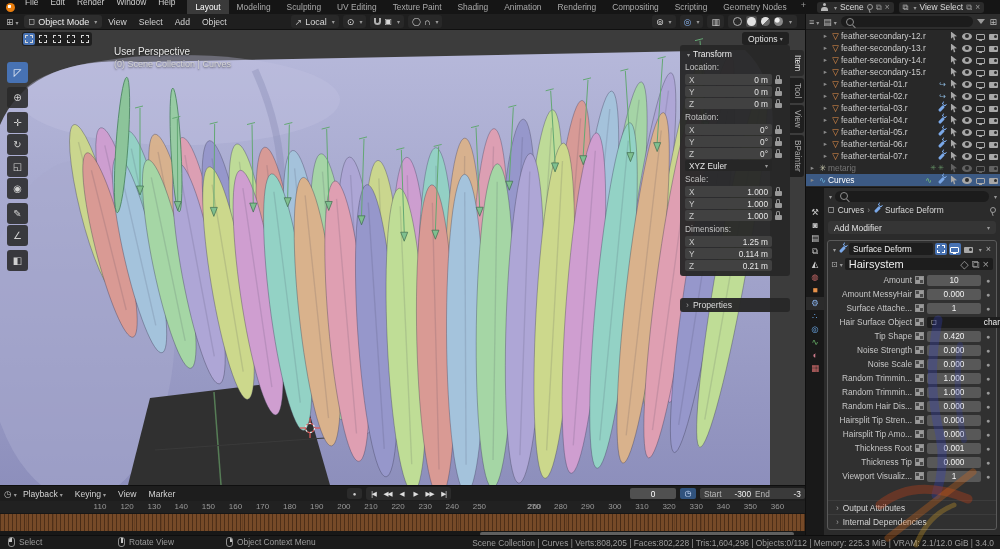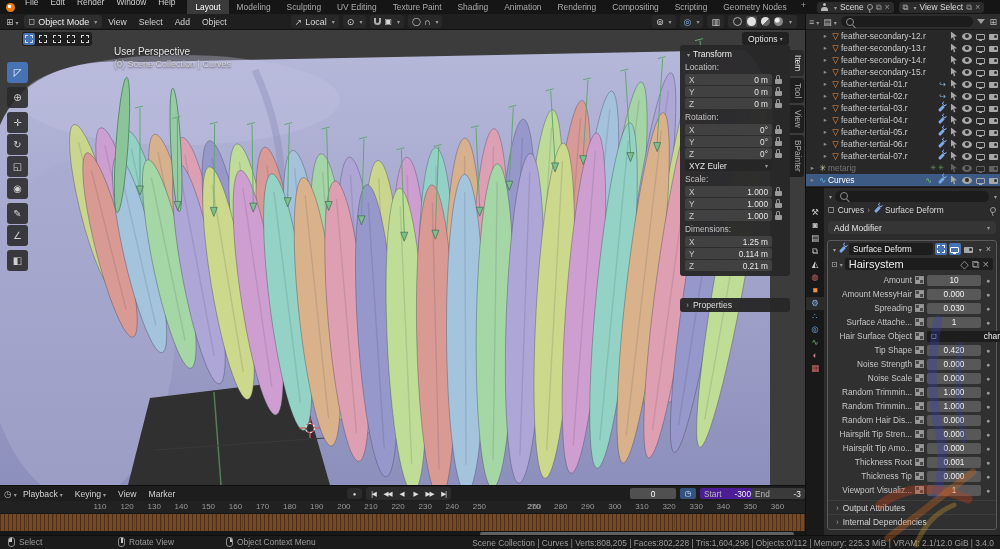--- a/index.html
+++ b/index.html
@@ -126,21 +126,21 @@
   
   #timeline{position:absolute;left:0;top:485px;width:805px;height:50px;background:#1d1d1d;border-top:1px solid #0f0f0f;box-sizing:border-box}
   #tl-head{position:relative;height:15px;display:flex;align-items:center}
   .tl-menu{padding:0 6px;color:#d4d4d4;font-size:8.6px}
   #transport{position:absolute;left:366px;top:1px;display:flex;gap:1px;background:#2b2b2b;border-radius:3px;padding:1px}
   .tr-btn{width:13px;height:11px;display:flex;align-items:center;justify-content:center;font-size:6.5px;color:#e0e0e0;letter-spacing:-1px}
   #rec-btn{position:absolute;left:347px;top:2px;width:15px;height:11px;background:#2b2b2b;border-radius:3px;display:flex;align-items:center;justify-content:center;color:#cfcfcf;font-size:6px}
   .tl-field{position:absolute;top:2px;height:11px;border-radius:2px;display:flex;align-items:center;justify-content:center;font-size:8.3px}
   #frame-field{left:630px;width:46px;background:#505050;color:#fff}
   #autokey{left:680px;width:16px;background:#31537e;color:#cfe0ff;font-size:8px}
-  #start-field{left:700px;width:47px;background:#4c1d95;justify-content:space-between;padding:0 4px}
+  #start-field{left:700px;width:47px;background:#404040;justify-content:space-between;padding:0 4px}
   #end-field{left:751px;width:46px;background:#3a3a3a;justify-content:space-between;padding:0 4px}
   .tl-field .k{color:#b8b8b8}.tl-field .v{color:#f0f0f0}
   #ruler{position:absolute;left:0;top:15px;width:805px;height:13px;background:#212121;border-bottom:1px solid #171717;box-sizing:border-box}
   .tick{position:absolute;top:1px;transform:translateX(-50%);font-size:8px;color:#9a9a9a}
   #kfband{position:absolute;left:0;top:28px;width:805px;height:17px;background:
      repeating-linear-gradient(90deg,rgba(30,14,4,.45) 0 1px,transparent 1px 4px),
      repeating-linear-gradient(90deg,transparent 0 26px,rgba(0,0,0,.12) 26px 27px),#764a28}
   #tl-scroll{position:absolute;left:0;top:45px;width:805px;height:5px;background:#181818}
   #tl-thumb{position:absolute;left:480px;top:0.5px;width:314px;height:4px;background:#606060;border-radius:2px}
 
@@ -832,26 +832,20 @@
               <div class="pfield">10</div>
               <span class="pdot">●</span>
             </div>
             <div class="prow">
               <span class="plabel">Amount MessyHair</span>
               <span class="ic ic-grid"></span>
               <div class="pfield">0.000</div>
               <span class="pdot">●</span>
             </div>
             <div class="prow">
-              <span class="plabel">Spreading</span>
-              <span class="ic ic-grid"></span>
-              <div class="pfield">0.030</div>
-              <span class="pdot">●</span>
-            </div>
-            <div class="prow">
               <span class="plabel">Surface Attache...</span>
               <span class="ic ic-grid"></span>
               <div class="pfield">1</div>
               <span class="pdot">●</span>
             </div>
             <div class="prow">
               <span class="plabel">Hair Surface Object</span>
               <span class="ic ic-grid"></span>
               <div class="pfield obj">
                 <span style="color: rgb(216, 216, 216); font-size: 7px;">◻</span>

